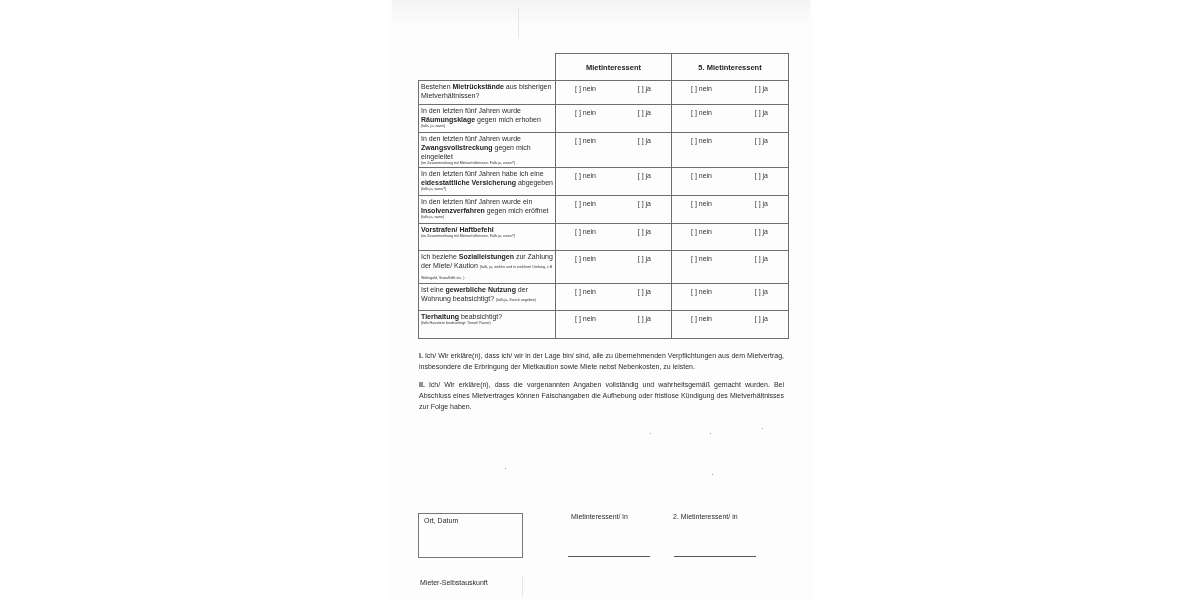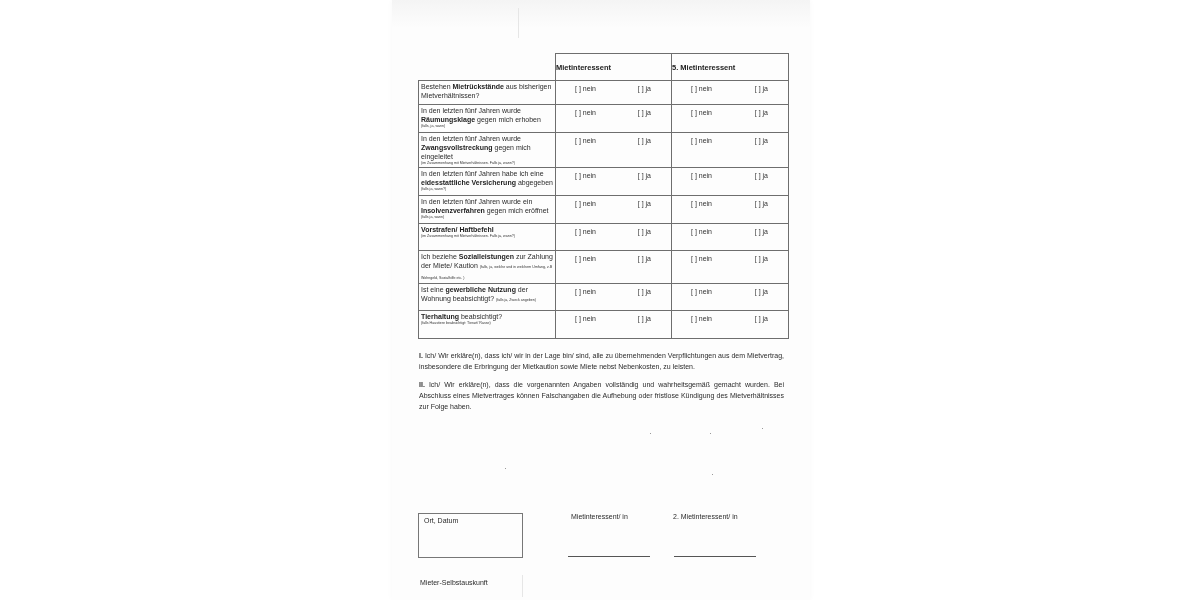--- a/index.html
+++ b/index.html
@@ -4,21 +4,21 @@
 <style>
   html,body{margin:0;padding:0;}
   body{width:1200px;height:600px;background:#ffffff;position:relative;overflow:hidden;
        font-family:"Liberation Sans","DejaVu Sans",sans-serif;color:#2a2a2a;}
   .page{position:absolute;left:392px;top:0;width:418px;height:600px;background:#fdfdfd;
         box-shadow:0 0 6px rgba(0,0,0,0.03);}
   .page-topshade{position:absolute;left:392px;top:0;width:418px;height:28px;
         background:linear-gradient(#f4f4f4,#fdfdfd);}
   table.form{position:absolute;left:418px;top:53px;border-collapse:collapse;table-layout:fixed;width:370px;}
   table.form td, table.form th{border:1px solid #6e6e6e;padding:0;vertical-align:top;}
-  table.form th{font-size:7.5px;font-weight:bold;height:26px;vertical-align:middle;text-align:left;color:#222;}
+  table.form th{font-size:7.5px;font-weight:bold;height:26px;vertical-align:middle;text-align:center;color:#222;}
   table.form th.blank{border:none;border-right:1px solid #6e6e6e;border-bottom:1px solid #6e6e6e;}
   .q{font-size:7px;line-height:9px;padding:1px 2px 0 2px;color:#2b2b2b;}
   .q b{font-weight:bold;color:#1d1d1d;}
   .note{display:block;font-size:3.6px;line-height:5px;color:#333;}
   .note-inline{font-size:3.6px;color:#333;}
   .opts{display:flex;justify-content:space-between;font-size:7px;padding:4px 20px 0 19px;color:#333;}
   p.decl{position:absolute;left:419px;width:365px;margin:0;font-size:7px;line-height:11.2px;text-align:justify;color:#2b2b2b;}
   p.decl b{font-weight:bold;}
   .sigbox{position:absolute;left:418px;top:513px;width:103px;height:43px;border:1px solid #777;}
   .sigbox span{position:absolute;left:5px;top:3px;font-size:7px;}

